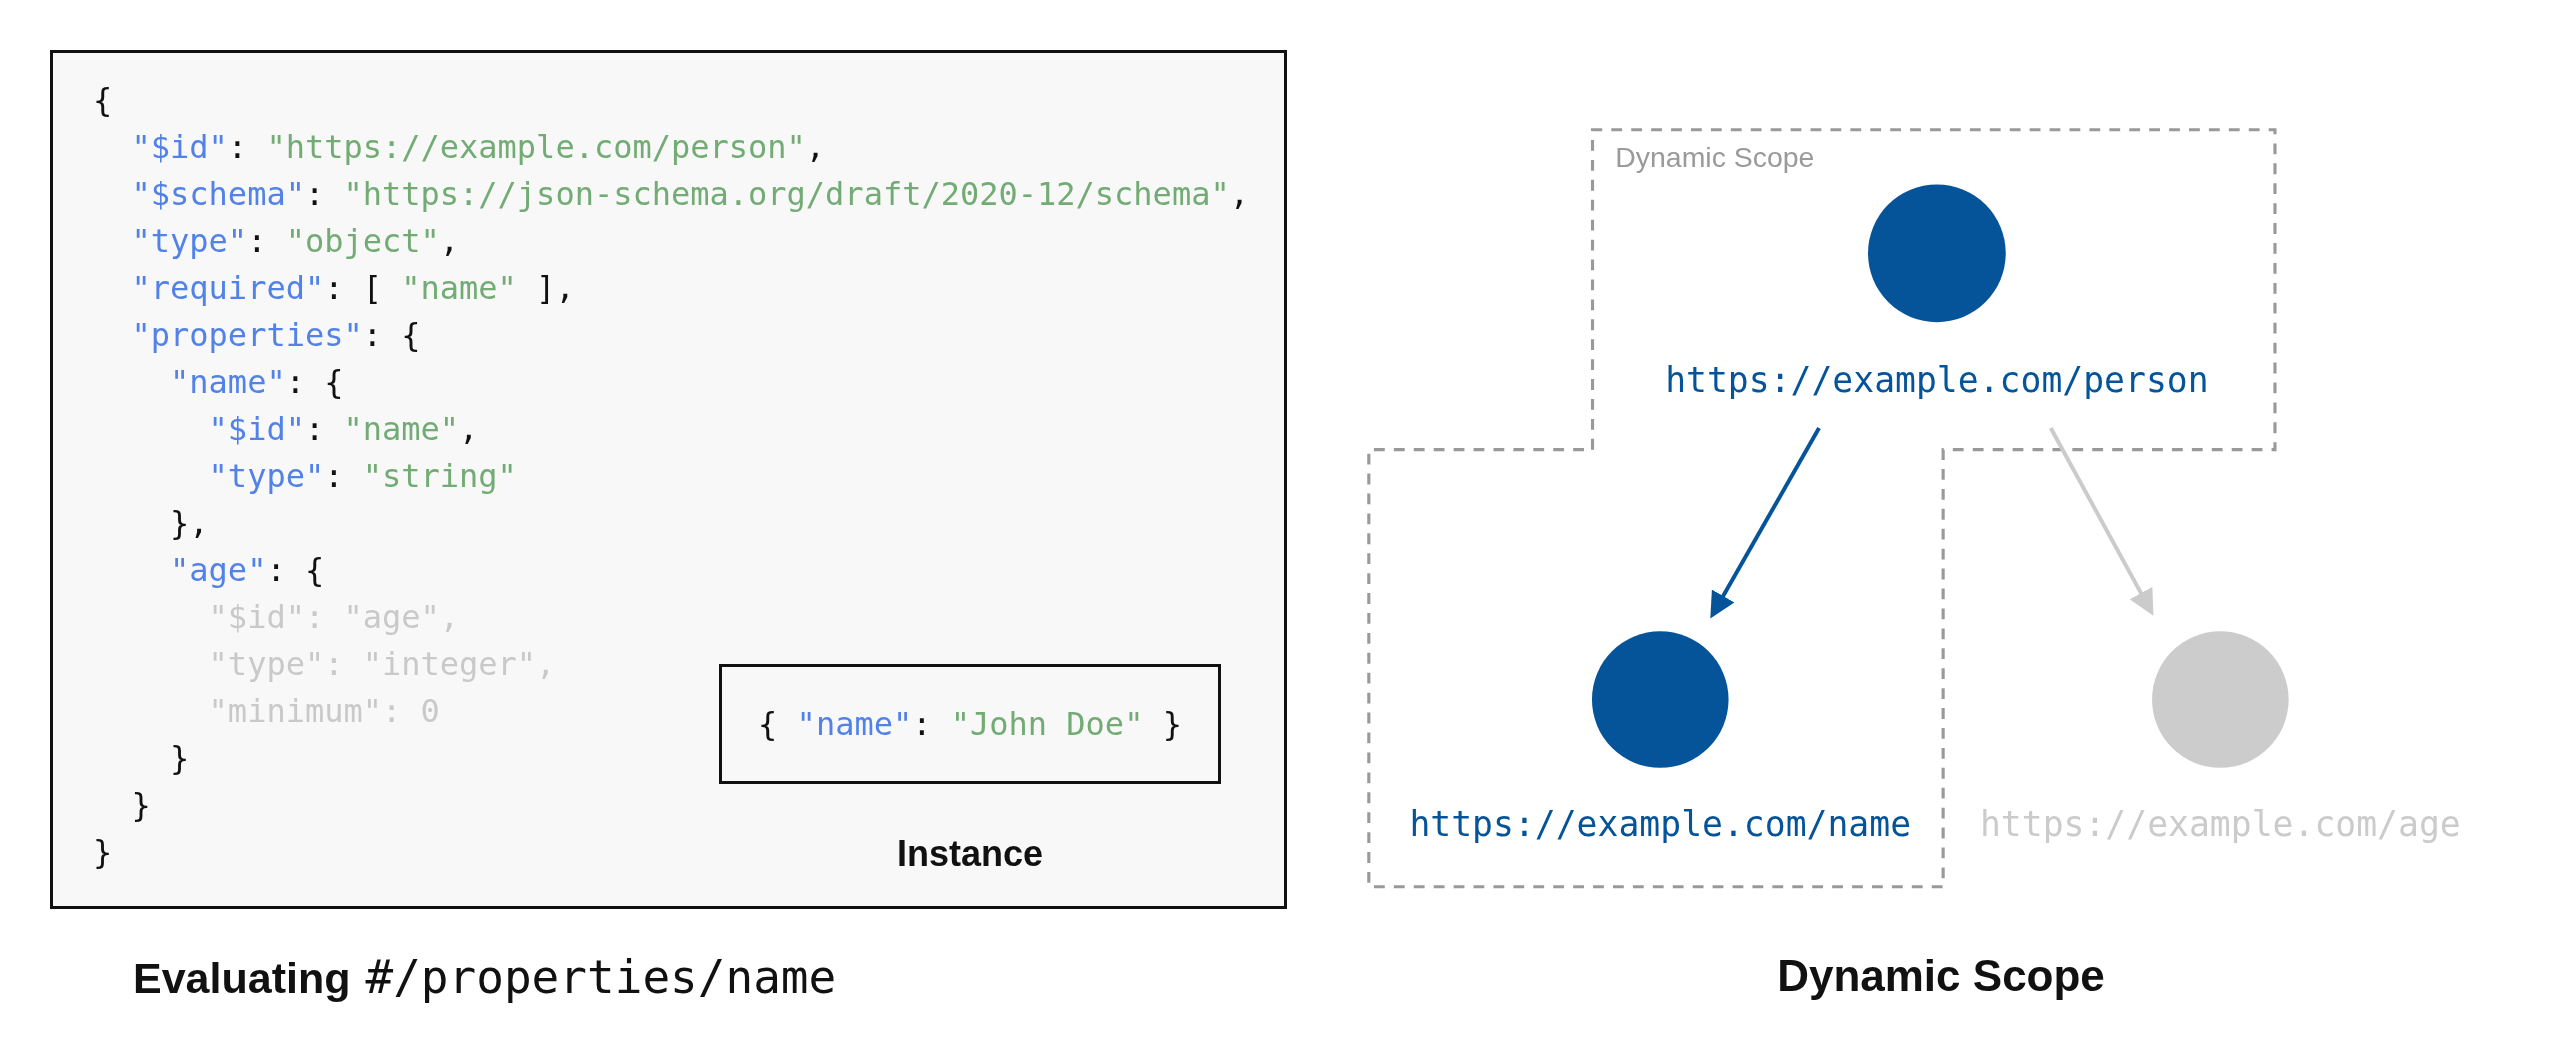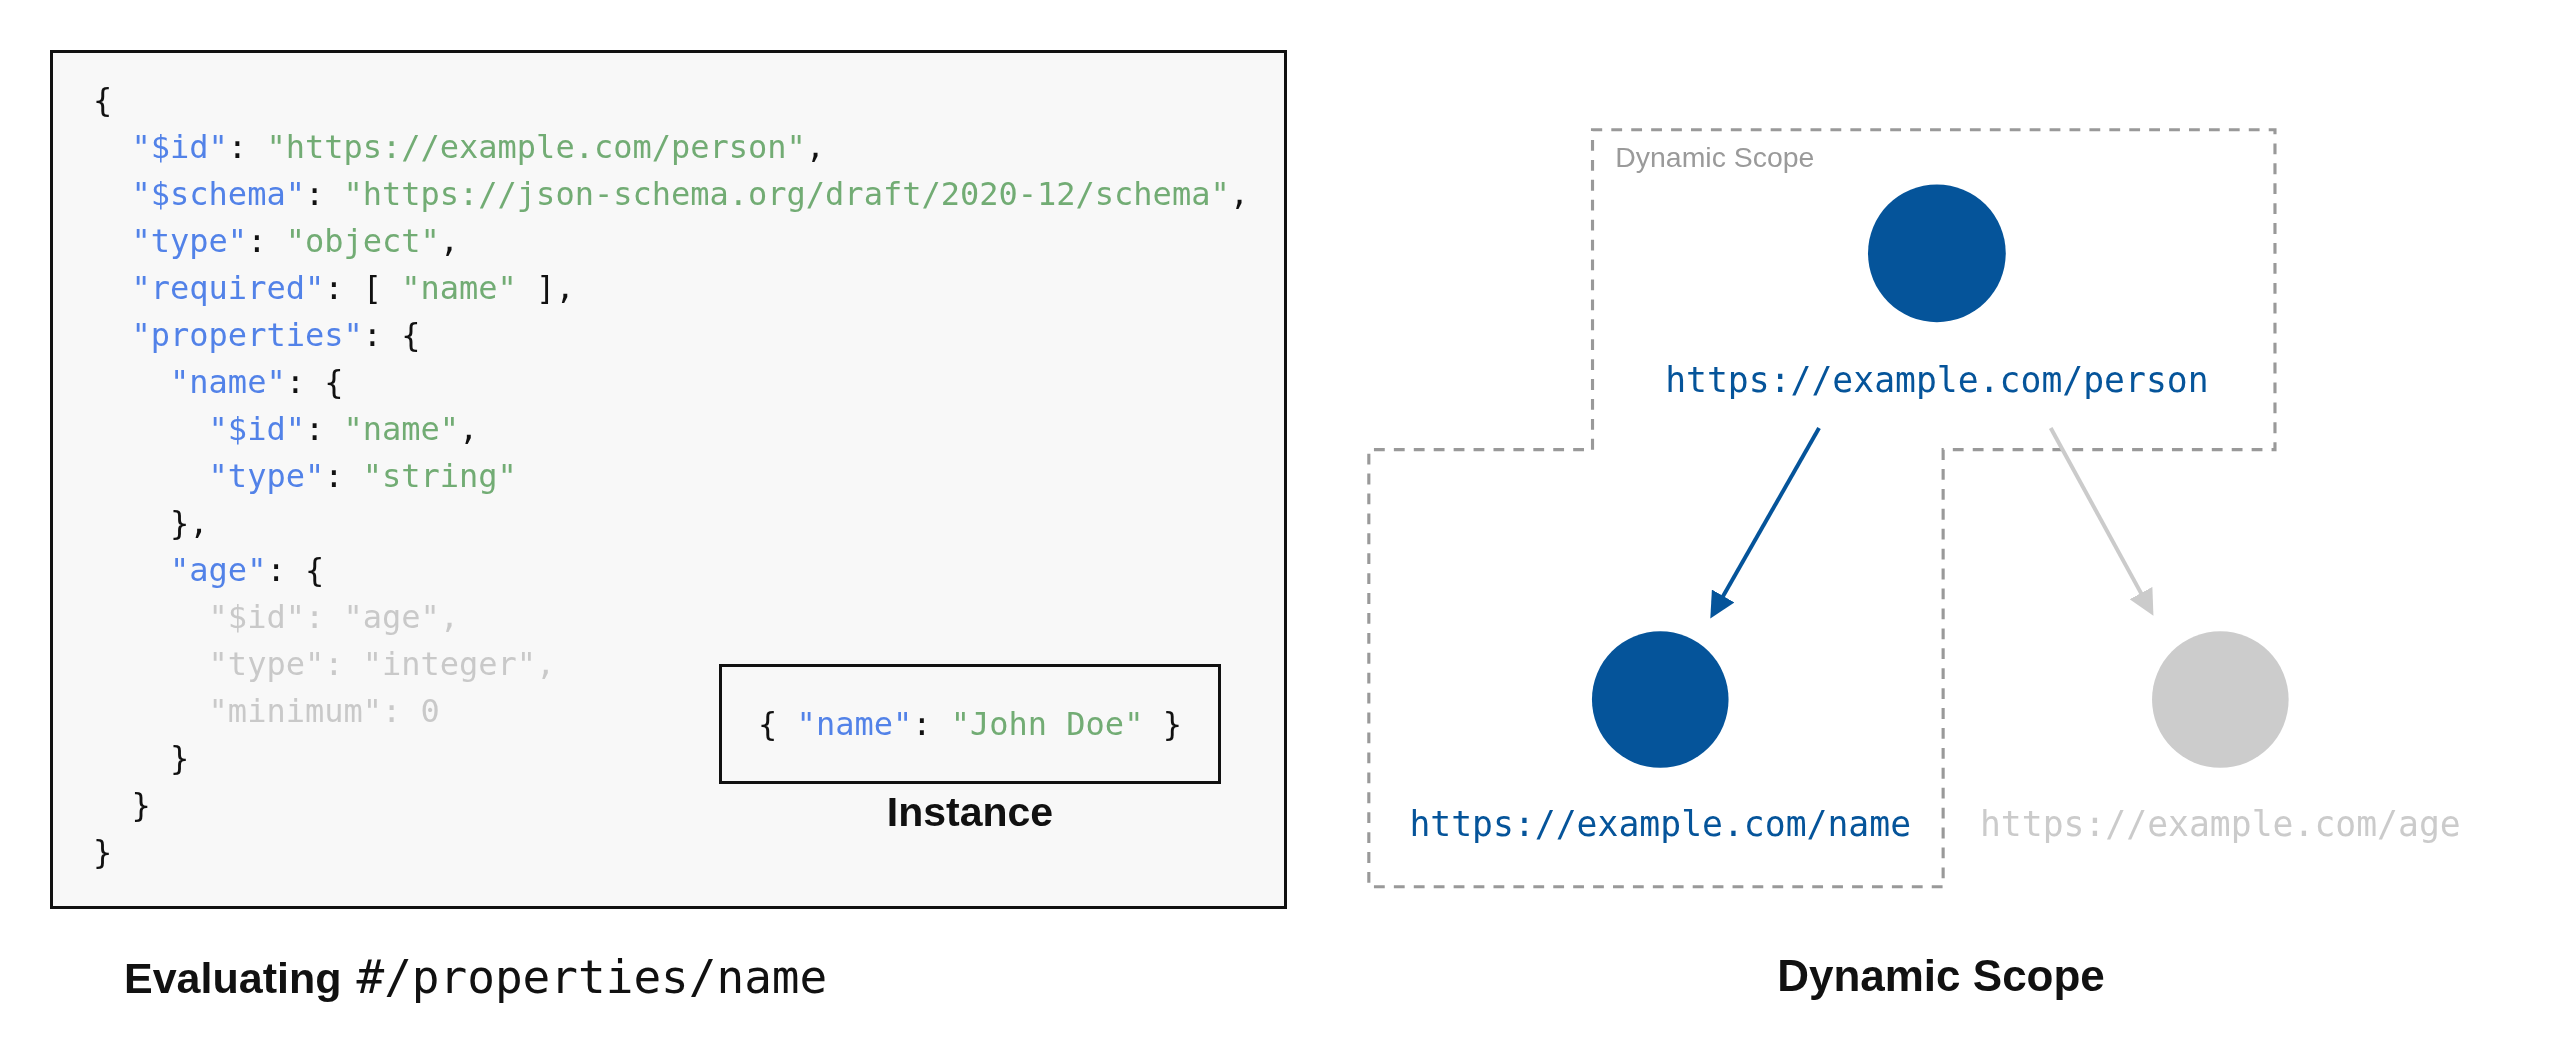--- a/index.html
+++ b/index.html
@@ -24,26 +24,26 @@
   .tok-d{color:var(--muted-code-gray);}
   .instance-box{
     position:absolute;left:666px;top:611px;width:502px;height:120px;
     box-sizing:border-box;border:3.4px solid var(--ink);
     display:flex;align-items:center;justify-content:center;
   }
   .instance-code{
     font-family:"DejaVu Sans Mono",monospace;font-size:32px;white-space:pre;
   }
   .instance-label{
-    position:absolute;left:917px;top:736px;transform:translateX(-50%);
-    font-weight:bold;font-size:41px;color:var(--ink);white-space:nowrap;
+    position:absolute;left:917px;top:780px;transform:translateX(-50%);
+    font-weight:bold;font-size:36px;color:var(--ink);white-space:nowrap;
   }
   
   .caption{position:absolute;line-height:1;white-space:nowrap;color:var(--ink);}
-  .caption-left{left:124px;top:954px;}
+  .caption-left{left:133px;top:954px;}
   .cap-bold{font-weight:bold;font-size:43px;}
   .cap-mono{font-family:"DejaVu Sans Mono",monospace;font-size:46px;margin-left:15px;}
   .caption-right{
     left:1941px;top:954px;transform:translateX(-50%);
     font-weight:bold;font-size:44px;
   }
   
   .diagram{position:absolute;left:0;top:0;width:2576px;height:1053px;}
   .scope-outline{
     fill:none;stroke:var(--dash-gray);stroke-width:5.5;

